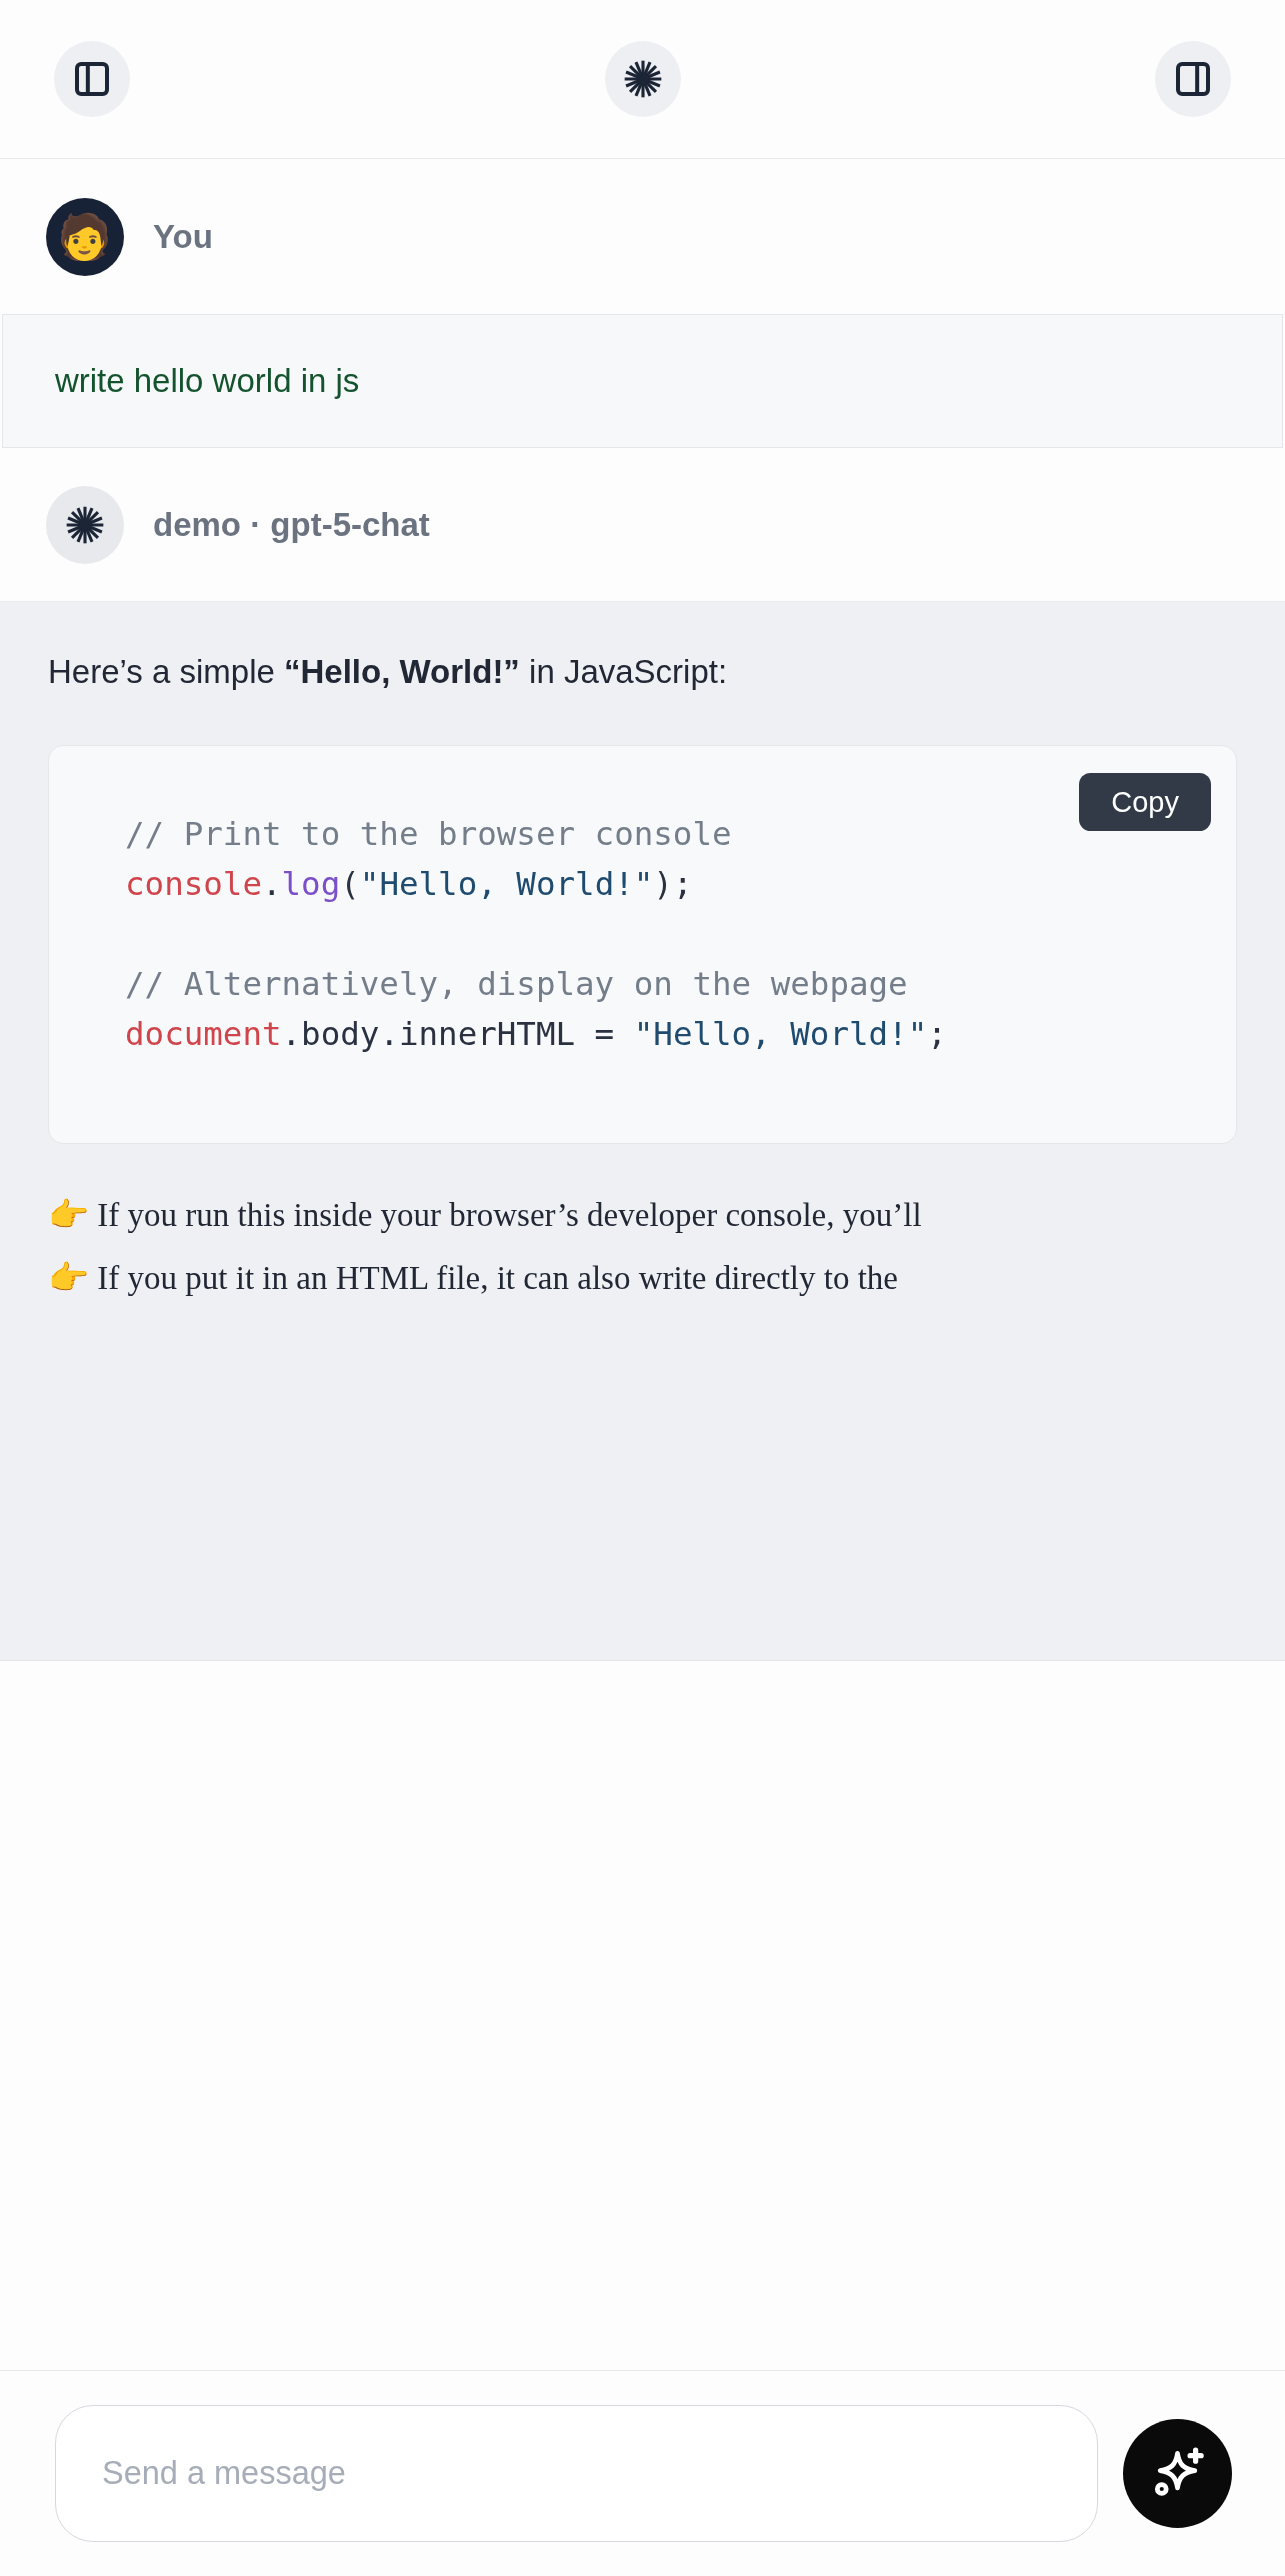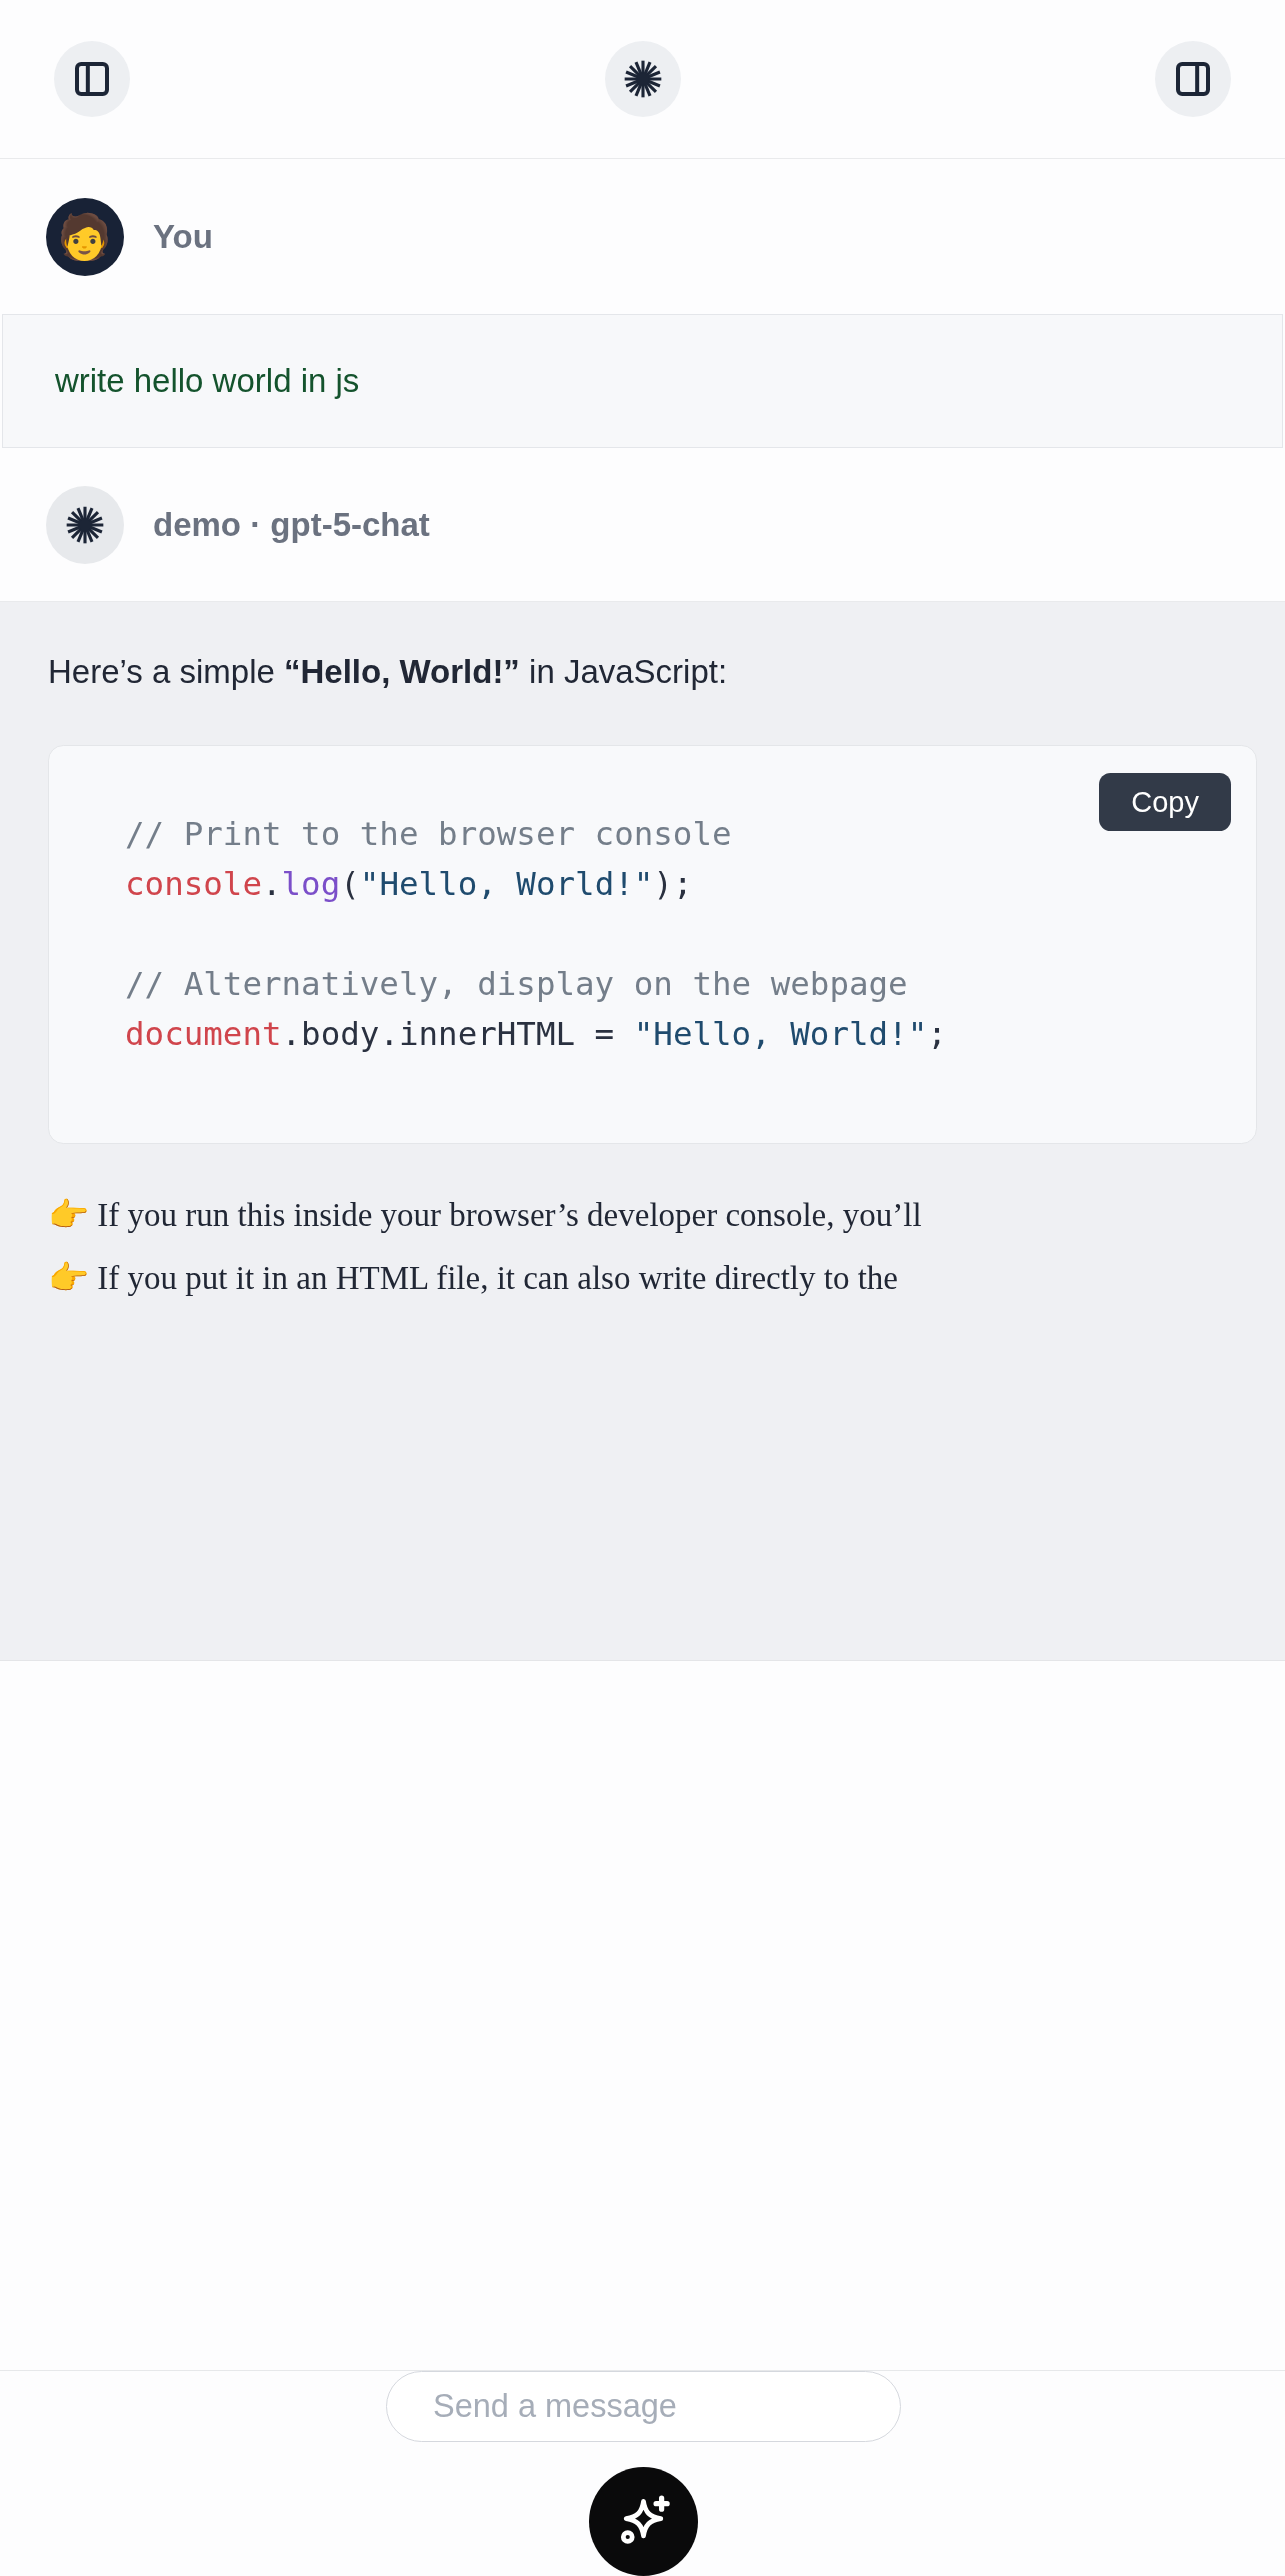--- a/index.html
+++ b/index.html
@@ -55,21 +55,21 @@
     padding:0 52px;
   }
   .user-band p { margin:0; font-size:33px; color:#14532d; }
 
   
   .bot-band {
     background:#eff0f3;
     border-top:1px solid #e9eaec;
     border-bottom:1px solid #e4e5e8;
     min-height:1060px;
-    padding:38px 28px 42px 48px;
+    padding:38px 48px 42px 48px;
   }
   .para .line {
     font-size:33px; line-height:63px; white-space:pre; color:#212735;
   }
   .para .line .b { font-weight:700; }
   .mt  { margin-top:40px;font-family:Liberation Serif, serif; }
   .mt2 { margin-top:48px; }
 
   
   .code-card {
@@ -101,21 +101,20 @@
   }
 
   
   .composer {
     position:absolute; left:0; bottom:0;
     width:100%; height:206px;
     background:#fdfdfe;
     border-top:1.9px solid #e7e8ea;
     display:flex; align-items:center; gap:25px;
     padding:0 53px 0 55px;
-    flex-direction:column;
   }
   .composer input {
     flex:1; height:137px;
     border:1.9px solid #d5d8de; border-radius:38px;
     background:#ffffff;
     font-family:"Liberation Sans", sans-serif;
     font-size:32.5px; color:#212735;
     padding:0 46px; outline:none;
   }
   .composer input::placeholder { color:#a6adb8; }

